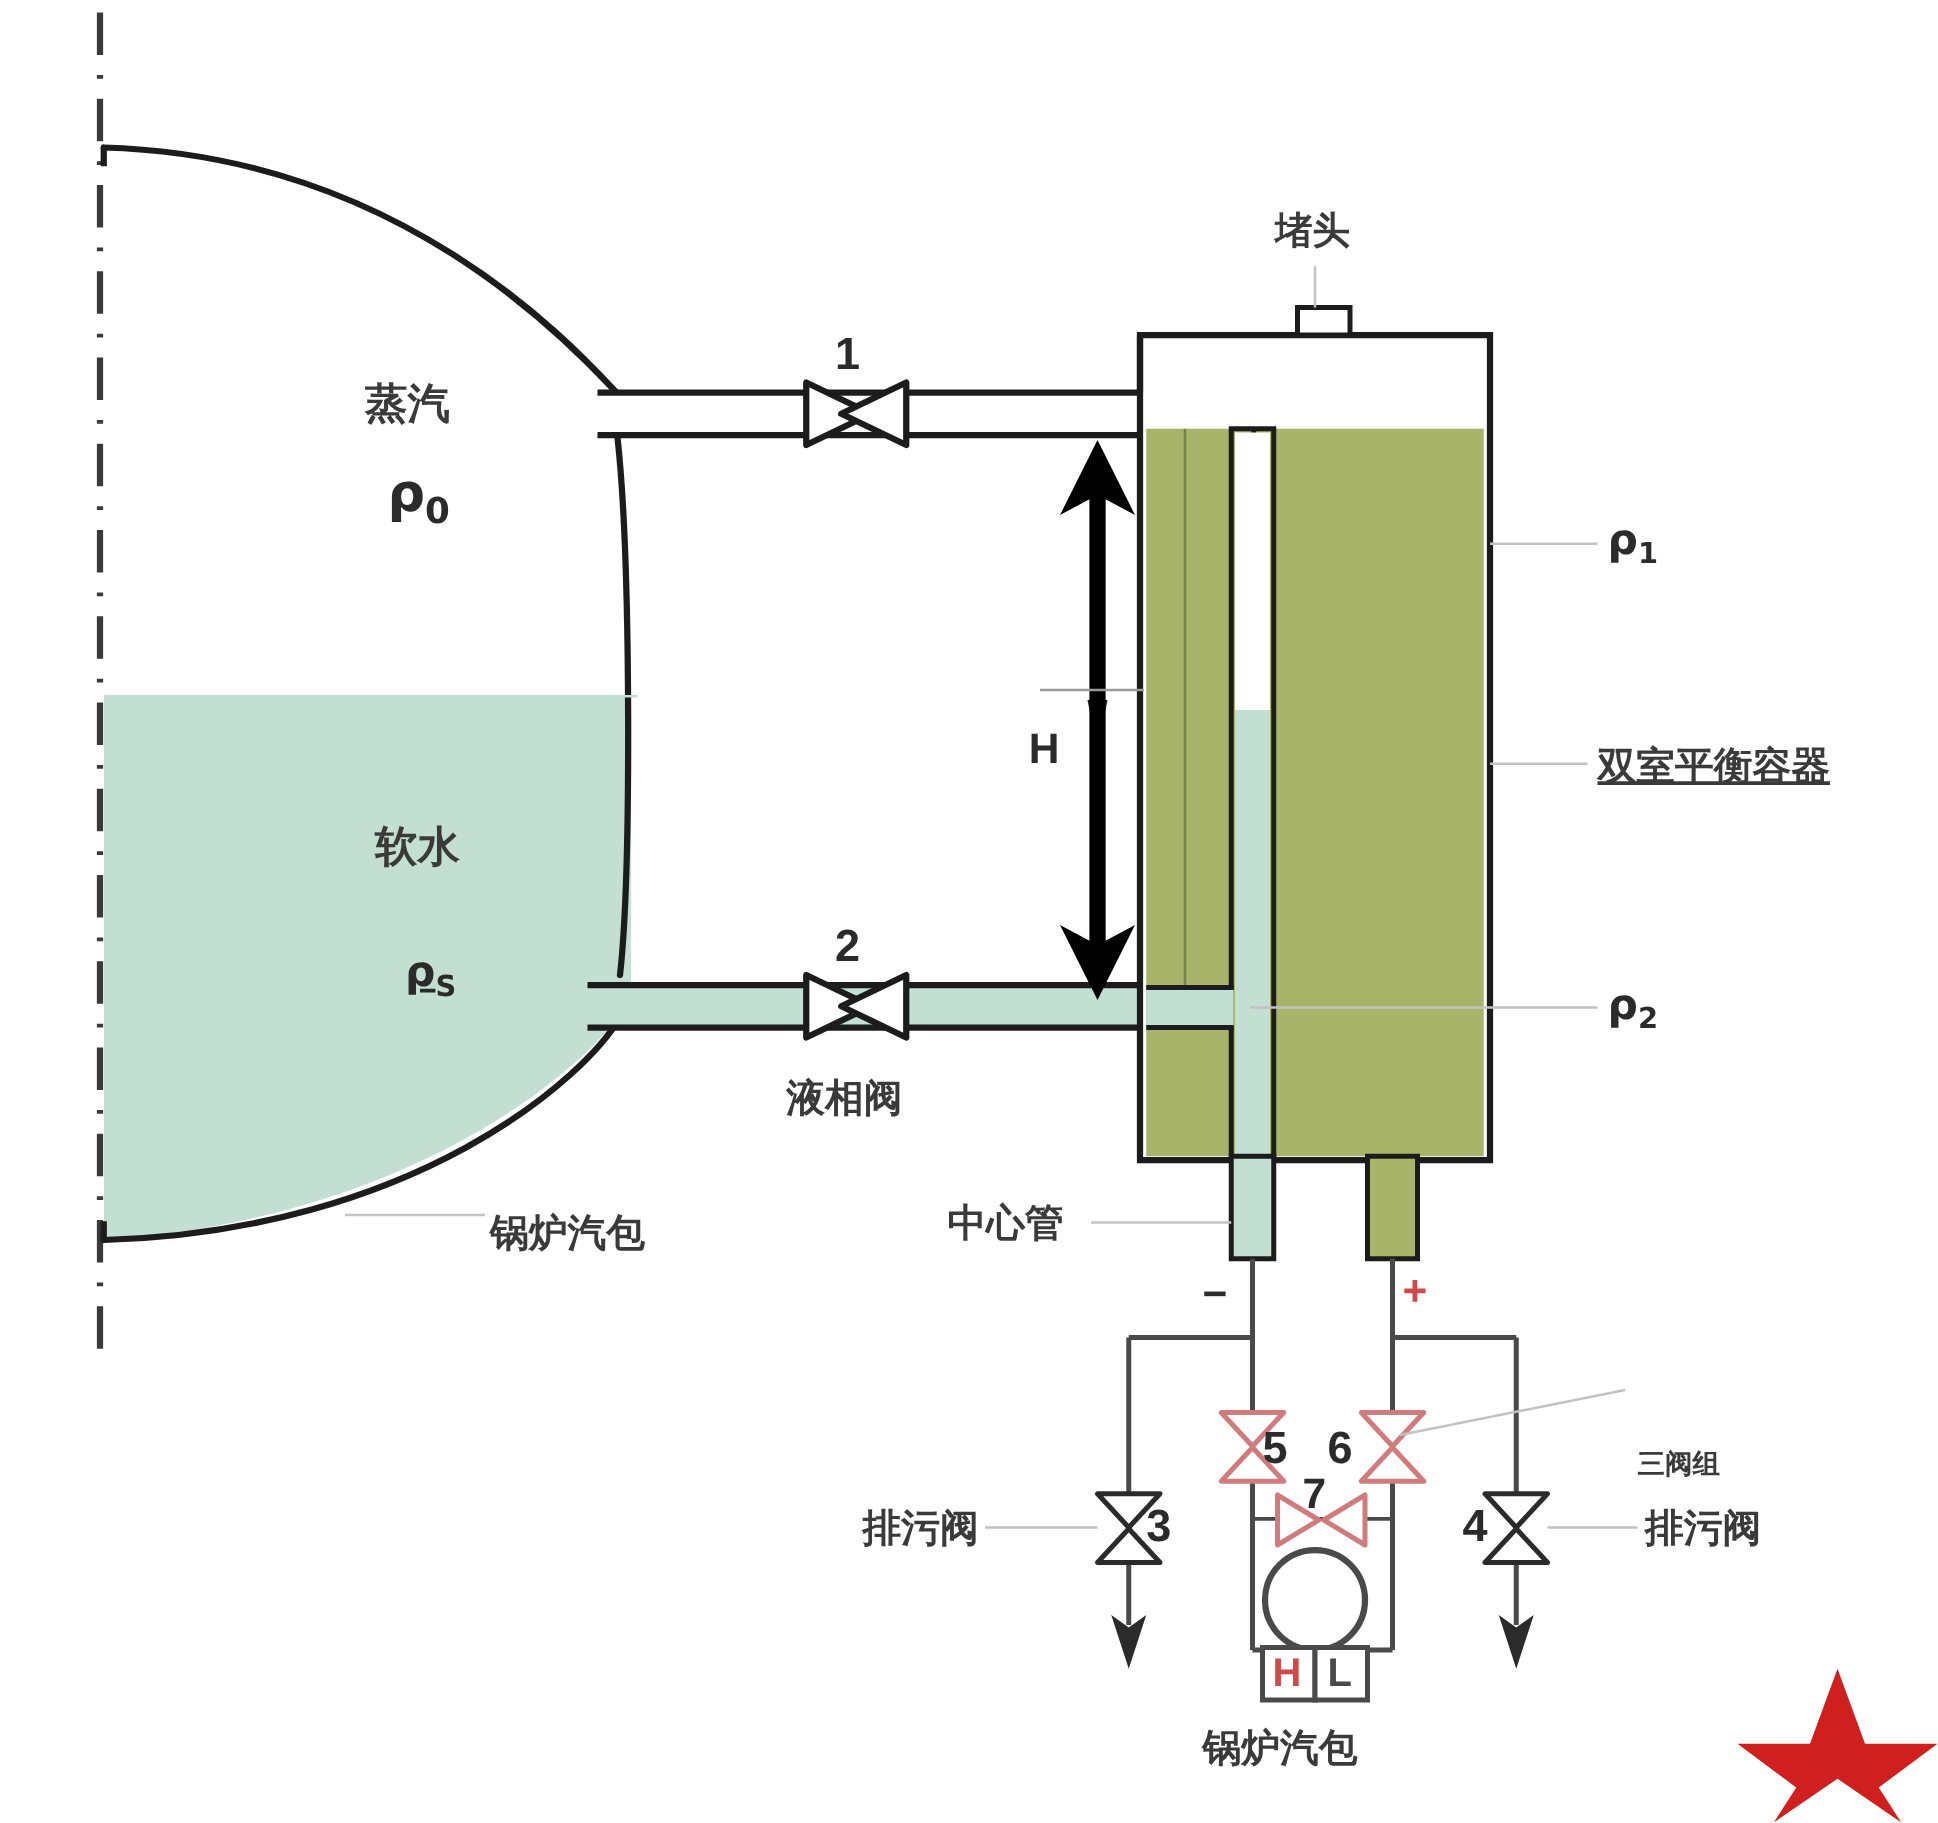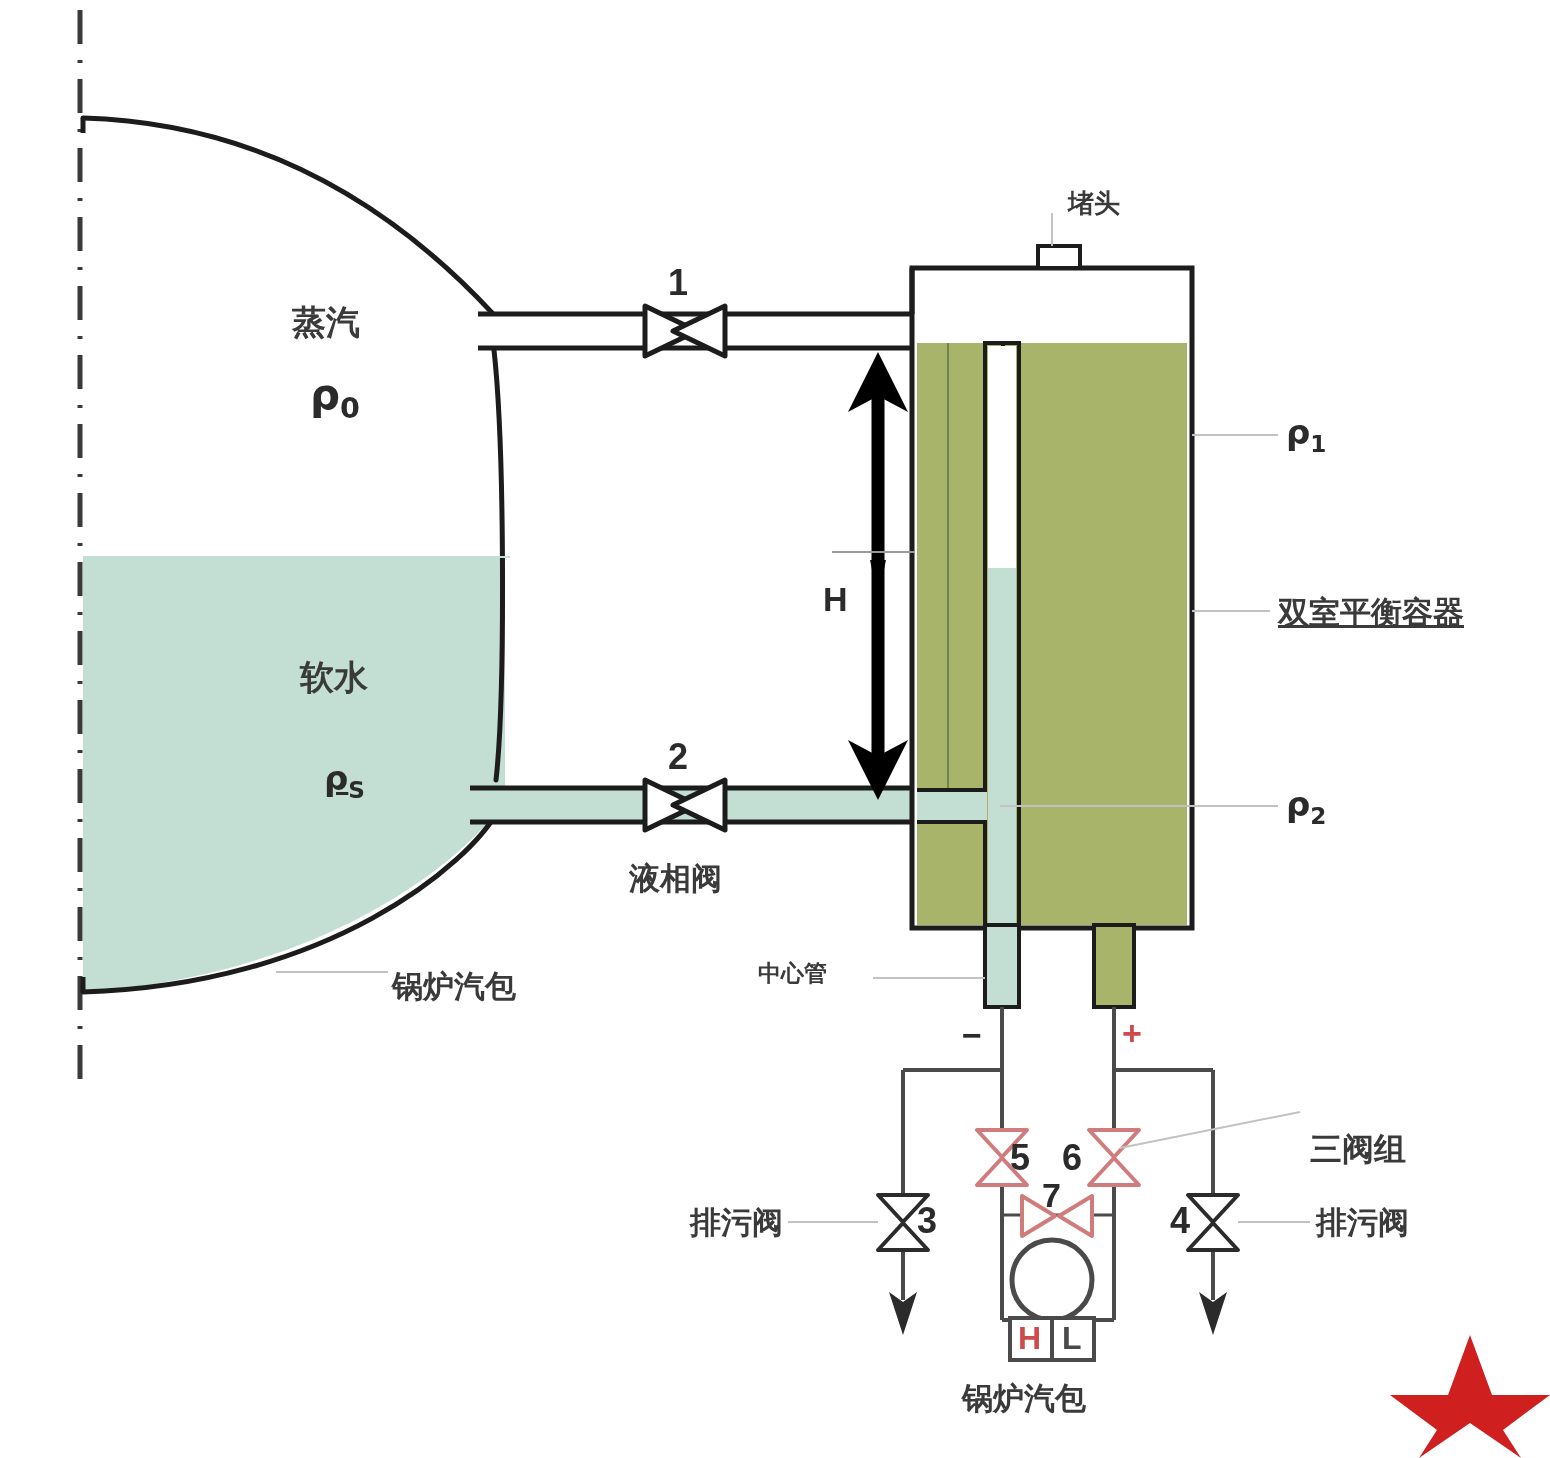--- a/index.html
+++ b/index.html
@@ -187,46 +187,46 @@
   </svg>
 
   <div class="lbl cn" style="left:292px;top:300px;font-size:34px;">蒸汽</div>
   <div class="lbl rho" style="left:310px;top:370px;font-size:42px;"><span>ρ</span><span class="sub">0</span></div>
 
   <div class="lbl cn" style="left:300px;top:655px;font-size:34px;">软水</div>
   <div class="lbl rho" style="left:324px;top:758px;font-size:34px;text-decoration:underline;"><span>ρ</span><span class="sub">S</span></div>
 
   <div class="lbl cn" style="left:392px;top:954px;font-size:31px;margin-top:12px;">锅炉汽包</div>
 
-  <div class="lbl cn" style="left:1020px;top:186px;font-size:26px;margin-left:48px;">堵头</div>
+  <div class="lbl cn" style="left:1020px;top:164px;font-size:30px;">堵头</div>
 
   <div class="lbl num" style="left:668px;top:262px;font-size:36px;">1</div>
   <div class="lbl num" style="left:668px;top:736px;font-size:36px;">2</div>
 
   <div class="lbl cn" style="left:629px;top:858px;font-size:31px;">液相阀</div>
 
   <div class="lbl num" style="left:823px;top:580px;font-size:34px;">H</div>
 
   <div class="lbl rho" style="left:1286px;top:412px;font-size:34px;"><span>ρ</span><span class="sub">1</span></div>
   <div class="lbl cn" style="left:1278px;top:592px;font-size:31px;text-decoration:underline;">双室平衡容器</div>
   <div class="lbl rho" style="left:1286px;top:784px;font-size:34px;text-align:center;"><span>ρ</span><span class="sub">2</span></div>
 
-  <div class="lbl cn" style="left:758px;top:958px;font-size:23px;text-align:right;">中心管</div>
+  <div class="lbl cn" style="left:758px;top:958px;font-size:31px;text-align:right;">中心管</div>
 
   <div class="lbl sign" style="left:962px;top:1016px;font-size:34px;color:#2b2b2b;">−</div>
   <div class="lbl sign" style="left:1122px;top:1014px;font-size:34px;color:#cf4b4b;">+</div>
 
   <div class="lbl num" style="left:1010px;top:1137px;font-size:36px;">5</div>
   <div class="lbl num" style="left:1062px;top:1137px;font-size:36px;">6</div>
   <div class="lbl num" style="left:1042px;top:1176px;font-size:34px;">7</div>
   <div class="lbl num" style="left:917px;top:1200px;font-size:36px;">3</div>
   <div class="lbl num" style="left:1170px;top:1200px;font-size:36px;">4</div>
 
   <div class="lbl cn" style="left:690px;top:1202px;font-size:31px;">排污阀</div>
   <div class="lbl cn" style="left:1316px;top:1202px;font-size:31px;">排污阀</div>
-  <div class="lbl cn" style="left:1310px;top:1128px;font-size:32px;font-family:Liberation Serif, serif;">三阀组</div>
+  <div class="lbl cn" style="left:1310px;top:1156px;font-size:22px;font-family:Liberation Serif, serif;">三阀组</div>
 
   <div class="lbl" style="left:1018px;top:1320px;font-size:32px;color:#cf4b4b;font-weight:700;">H</div>
   <div class="lbl" style="left:1062px;top:1320px;font-size:32px;color:#4a4a4a;font-weight:700;">L</div>
 
   <div class="lbl cn" style="left:962px;top:1378px;font-size:31px;">锅炉汽包</div>
 
 </div>
 
 </body></html>

